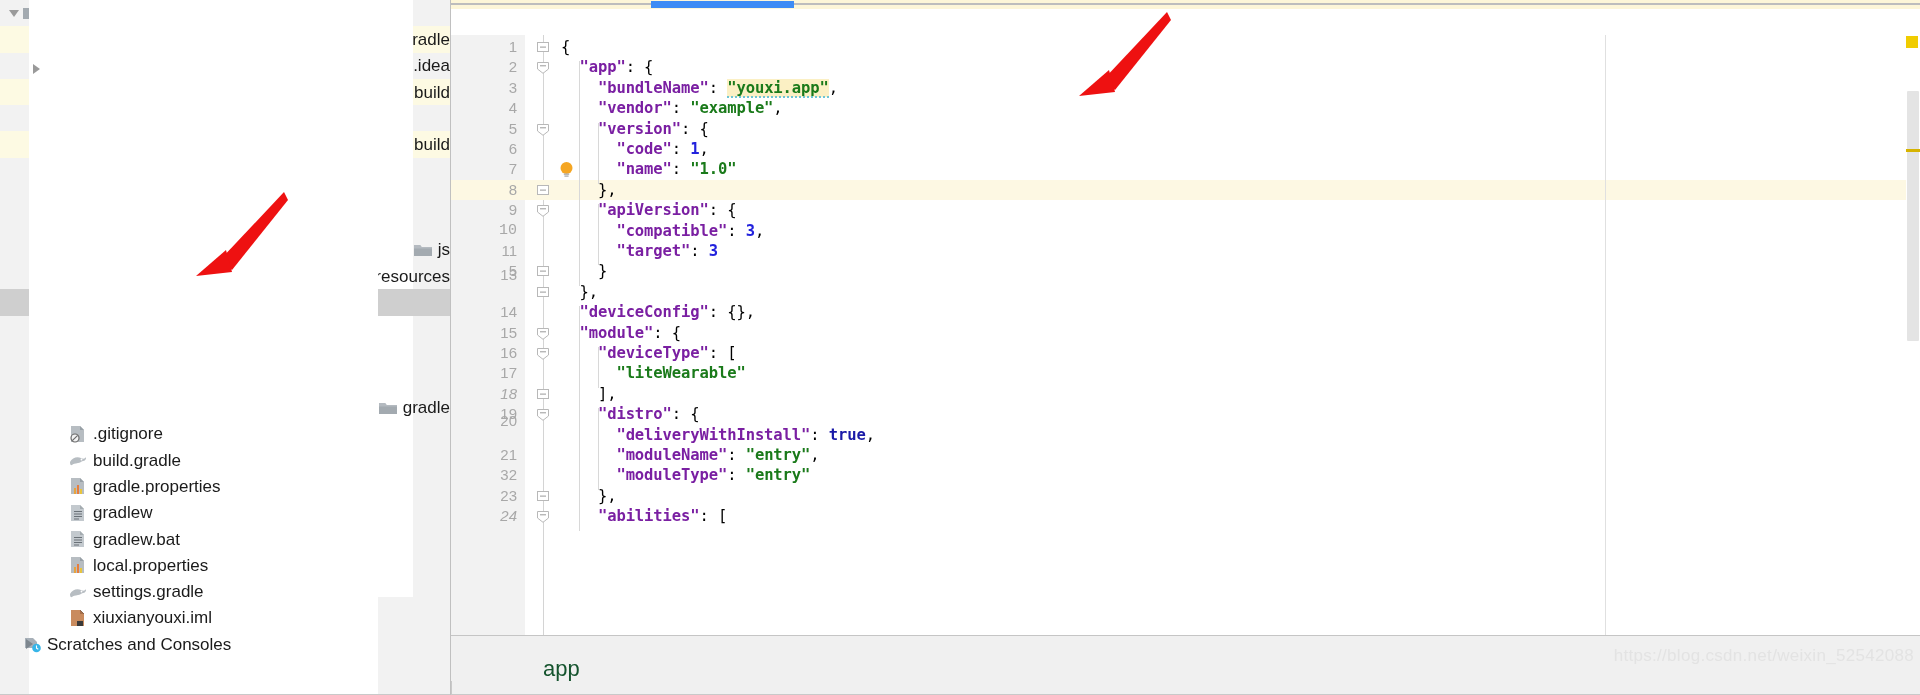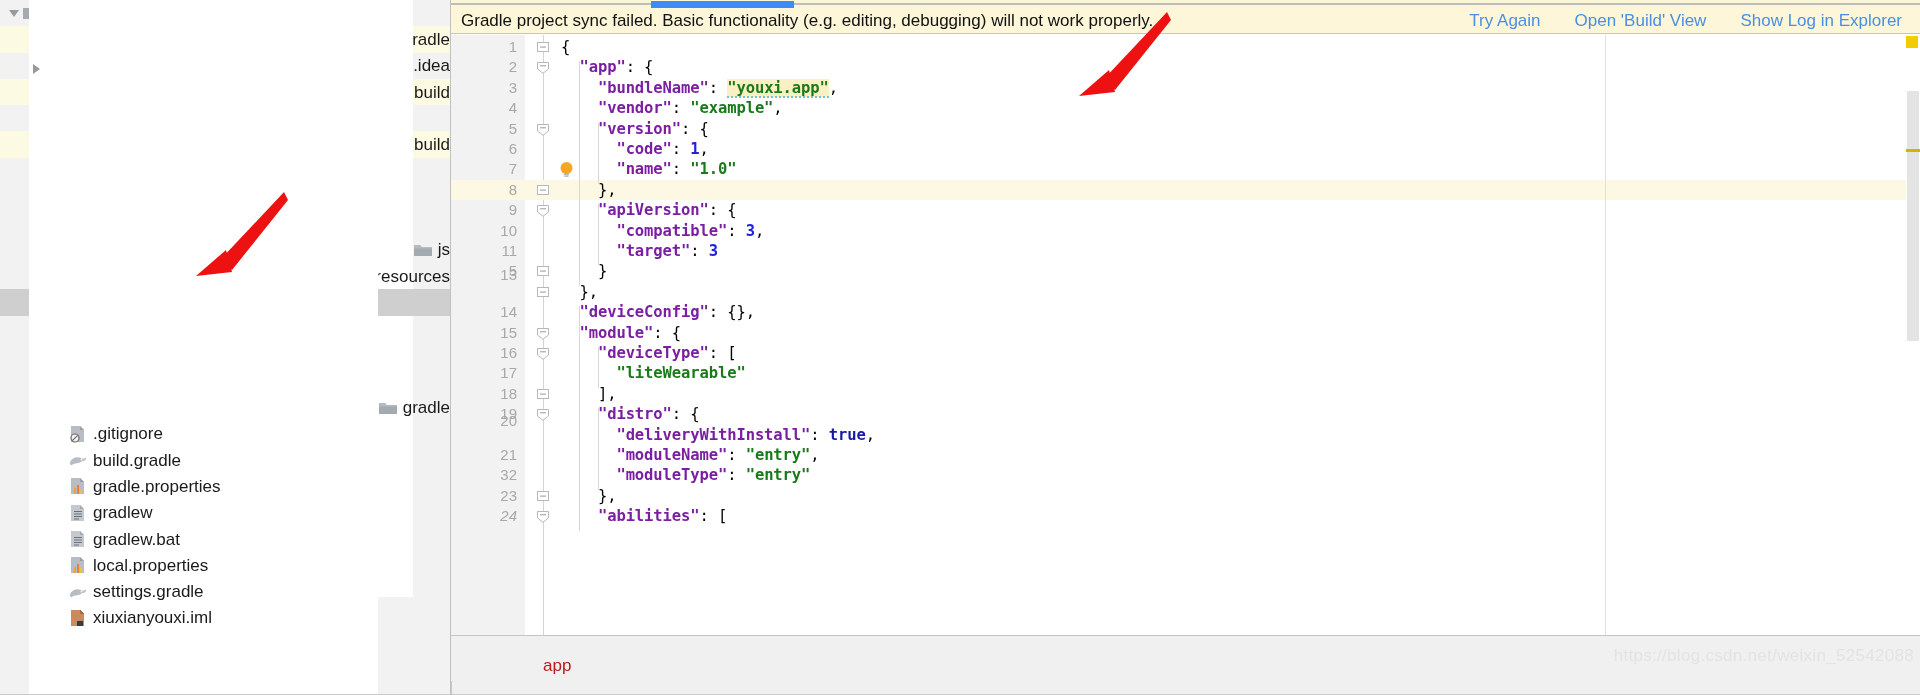--- a/index.html
+++ b/index.html
@@ -248,22 +248,22 @@
   
   .bottombar {
     position: absolute;
     left: 0; right: 0; bottom: 0; height: 60px;
     background: #f0f0f0;
     border-top: 1px solid #c5c5c5;
   }
   .breadcrumb {
     position: absolute;
     left: 92px; top: 20px;
-    font-size: 17px;
-    color: #b91c1c;
+    font-size: 22px;
+    color: #14532d;
     text-align: center;
   }
   .watermark {
     position: absolute;
     right: 6px; top: 10px;
     font-size: 17px;
     color: #e3e3e3;
     letter-spacing: 0.3px;
     user-select: none;
   }
@@ -561,45 +561,52 @@
           <span class="ico">
             <svg width="20" height="18" viewBox="0 0 20 18">
               <path d="M3 1h9l4 4v12H3z" fill="#c98b5e"></path>
               <path d="M12 1l4 4h-4z" fill="#a8apply"></path>
               <path d="M12 1l4 4h-4z" fill="#a86f49"></path>
               <rect x="9" y="12" width="6" height="5" fill="#3a3a3a"></rect>
             </svg>
           </span>
           <span class="lbl">xiuxianyouxi.iml</span>
         </div>
+        <div class="tree-row" style="padding-left: 6px;">
+          <span class="arrow"></span>
+          <span class="ico">
+            <svg width="20" height="18" viewBox="0 0 20 18">
+              <path d="M3 3h8l4 4v6H3z" fill="#a7b0b8"></path>
+              <path d="M4 4l7 5-7 5z" fill="#7d868e"></path>
+              <circle cx="14.5" cy="13" r="4.3" fill="#36b5e8"></circle>
+              <g stroke="#fff" stroke-width="1.1" fill="none">
+                <path d="M14.5 10.6v2.6l1.8 1.1"></path>
+              </g>
+            </svg>
+          </span>
+          <span class="lbl">Scratches and Consoles</span>
+        </div>
       </div>
     <div class="sb-bottom-border"></div>
 
     <svg class="arrow-svg" style="left:180px; top:188px;" width="110" height="90" viewBox="0 0 110 90">
       <g fill="#ee1111">
         <path d="M104 4 L40 72 L52 82 L108 12 Z"></path>
         <path d="M16 88 L46 62 L52 84 Z"></path>
       </g>
     </svg>
   </div>
 
   <div class="right">
 
     <div class="topstrip">
       <div class="gray-line"></div>
       <div class="blue"></div>
     </div>
 
-    <div class="banner">
-      <span class="msg">Gradle project sync failed. Basic functionality (e.g. editing, debugging) will not work properly.</span>
-      <span class="spacer"></span>
-      <span class="link">Try Again</span>
-      <span class="link">Open 'Build' View</span>
-      <span class="link">Show Log in Explorer</span>
-    </div>
 
     <div class="editor">
       <div class="gutter"></div>
       <div class="foldcol"></div>
       <div class="fold-line"></div>
       <div id="codeview">
           <div class="row" style="top: 2px;"></div>
           <div class="ln" style="top: 2px; position: absolute;">1</div>
           <div class="foldm" style="left: 86px; top: 6px;">
             <svg width="12" height="12" viewBox="0 0 12 12">
@@ -655,21 +662,21 @@
           <div class="row" style="top: 165.2px;"></div>
           <div class="ln" style="top: 165.2px; position: absolute;">9</div>
           <div class="foldm" style="left: 86px; top: 169.2px;">
             <svg width="12" height="13" viewBox="0 0 12 13">
               <path d="M0.5 1.5h11v6.5L6 12.3 0.5 8z" fill="#fff" stroke="#b8b8b8"></path>
               <rect x="3" y="4.3" width="6" height="1" fill="#9a9a9a"></rect>
             </svg>
           </div>
           <div class="codetext" style="top: 165.2px;"><span class="k-punc">    </span><span class="k-key">"apiVersion"</span><span class="k-punc">: {</span></div>
           <div class="row" style="top: 185.6px;"></div>
-          <div class="ln" style="top: 185.6px; position: absolute;">10</div>
+          <div class="ln" style="top: 185.6px; position: absolute; font-family: Liberation Mono, monospace;">10</div>
           <div class="codetext" style="top: 185.6px;"><span class="k-punc">      </span><span class="k-key">"compatible"</span><span class="k-punc">: </span><span class="k-num">3</span><span class="k-punc">,</span></div>
           <div class="row" style="top: 206px;"></div>
           <div class="ln" style="top: 206px; position: absolute;">11</div>
           <div class="codetext" style="top: 206px;"><span class="k-punc">      </span><span class="k-key">"target"</span><span class="k-punc">: </span><span class="k-num">3</span></div>
           <div class="row" style="top: 226.4px;"></div>
           <div class="ln" style="top: 226.4px; position: absolute;">5</div>
           <div class="foldm" style="left: 86px; top: 230.4px;">
             <svg width="12" height="12" viewBox="0 0 12 12">
               <rect x="0.5" y="1.5" width="11" height="9" fill="#fff" stroke="#b8b8b8"></rect>
               <rect x="3" y="5.6" width="6" height="1" fill="#9a9a9a"></rect>
@@ -703,21 +710,21 @@
             <svg width="12" height="13" viewBox="0 0 12 13">
               <path d="M0.5 1.5h11v6.5L6 12.3 0.5 8z" fill="#fff" stroke="#b8b8b8"></path>
               <rect x="3" y="4.3" width="6" height="1" fill="#9a9a9a"></rect>
             </svg>
           </div>
           <div class="codetext" style="top: 308px;"><span class="k-punc">    </span><span class="k-key">"deviceType"</span><span class="k-punc">: [</span></div>
           <div class="row" style="top: 328.4px;"></div>
           <div class="ln" style="top: 328.4px; position: absolute;">17</div>
           <div class="codetext" style="top: 328.4px;"><span class="k-punc">      </span><span class="k-str">"liteWearable"</span></div>
           <div class="row" style="top: 348.8px;"></div>
-          <div class="ln" style="top: 348.8px; position: absolute;">18</div>
+          <div class="ln" style="top: 348.8px; position: absolute; font-style: italic;">18</div>
           <div class="foldm" style="left: 86px; top: 352.8px;">
             <svg width="12" height="12" viewBox="0 0 12 12">
               <rect x="0.5" y="1.5" width="11" height="9" fill="#fff" stroke="#b8b8b8"></rect>
               <rect x="3" y="5.6" width="6" height="1" fill="#9a9a9a"></rect>
             </svg>
           </div>
           <div class="codetext" style="top: 348.8px;"><span class="k-punc">    ],</span></div>
           <div class="row" style="top: 369.2px;"></div>
           <div class="ln" style="top: 369.2px; position: absolute;">19</div>
           <div class="foldm" style="left: 86px; top: 373.2px;">

